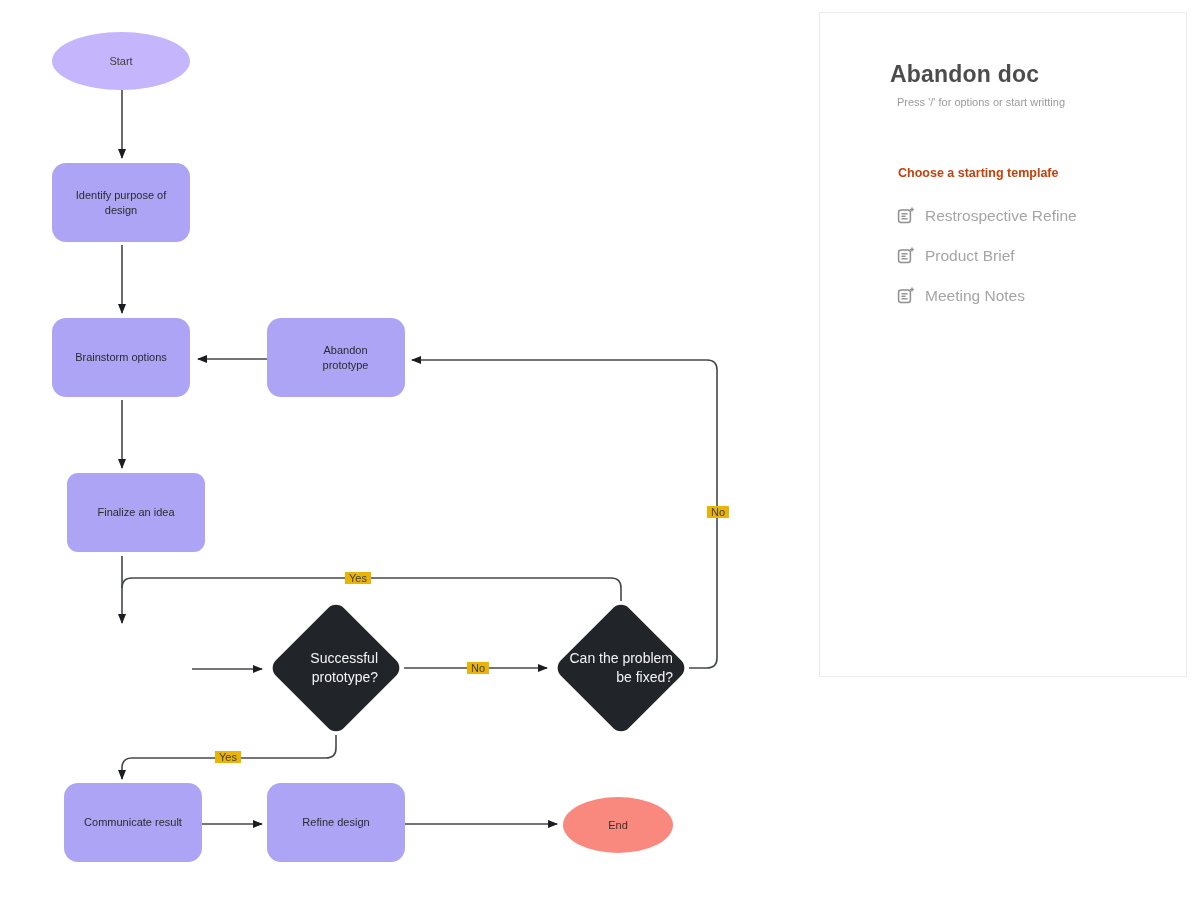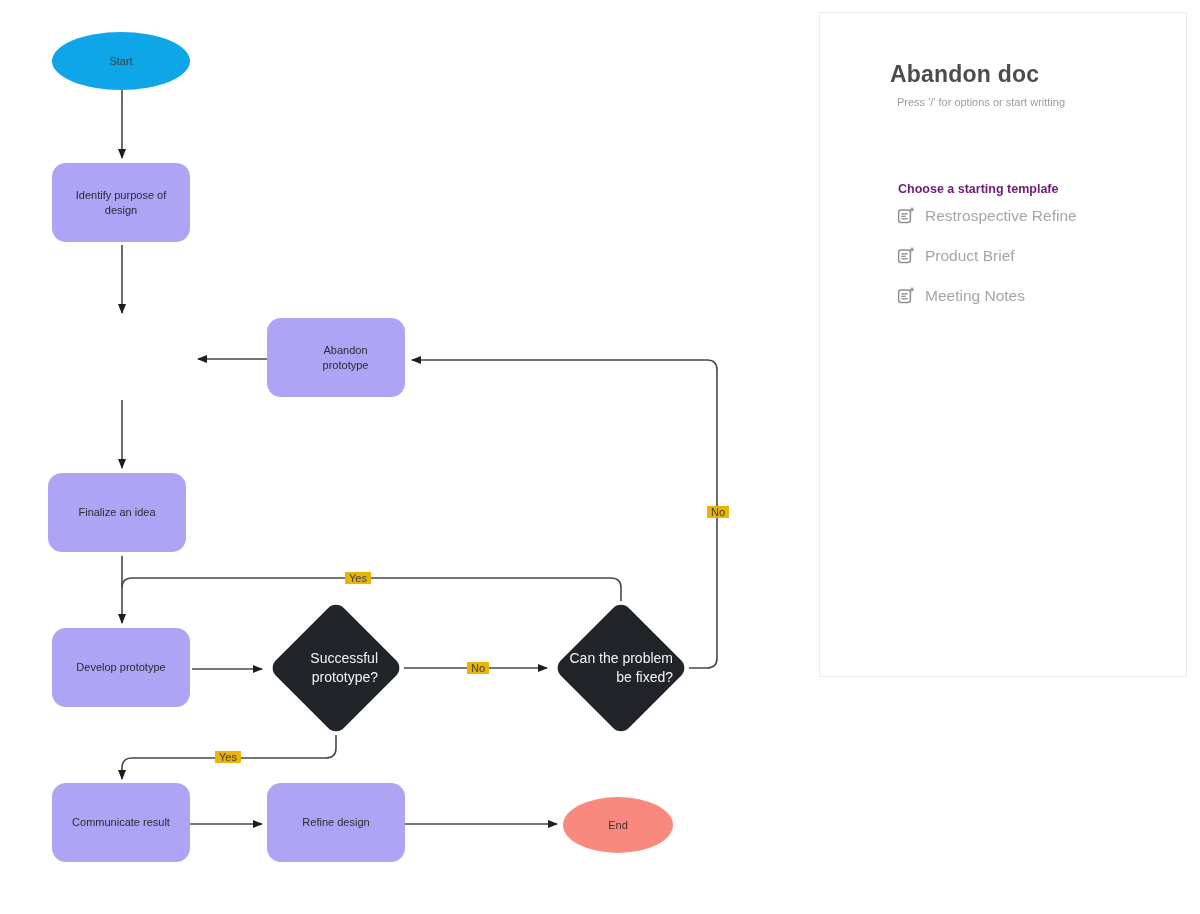--- a/index.html
+++ b/index.html
@@ -11,41 +11,41 @@
   
   .canvas { position: absolute; inset: 0; }
   svg.wires { position: absolute; left: 0; top: 0; overflow: visible; }
 
   .node { position: absolute; display: flex; align-items: center; justify-content: center;
           text-align: center; color: #2b2b2e; font-size: 11px; line-height: 1.35; }
 
   .proc { width: 138px; height: 79px; background: #ada4f6; border-radius: 14px; padding: 0 14px; }
 
   .term { border-radius: 50%; }
-  .term-start { left: 52px; top: 32px; width: 138px; height: 58px; background: #0ea5e9; color: #454138; text-align: center; }
+  .term-start { left: 52px; top: 32px; width: 138px; height: 58px; background: #c4b5fd; color: #454138; text-align: center; }
   .term-end   { left: 563px; top: 797px; width: 110px; height: 56px; background: #f9897f; color: #3c2f2d; }
 
   .diamond { position: absolute; width: 96px; height: 96px; }
   .diamond .rot { position: absolute; inset: 0; background: #212429; border-radius: 11px;
                   transform: rotate(45deg); }
   .diamond .dlabel { position: absolute; left: 50%; top: 50%; transform: translate(-50%,-50%);
                      width: 104px; color: #f4f4f5; font-size: 14px; line-height: 1.35;
                      text-align: right; }
 
   .edge-label { position: absolute; transform: translate(-50%,-50%); background: #eab308;
                 padding: 0 4px; font-size: 11px; color: #3e4146; }
 
   
   .doc-panel { position: absolute; left: 819px; top: 12px; width: 368px; height: 665px;
                background: #ffffff; border: 1px solid #ececec; }
   .doc-title { position: absolute; left: 70px; top: 48px; font-size: 23px; font-weight: bold;
                color: #4c4c4c; letter-spacing: 0.2px; }
   .doc-placeholder { position: absolute; left: 77px; top: 83px; font-size: 11px; color: #9b9b9b; }
   .tmpl-header { position: absolute; left: 78px; top: 153px; font-size: 12.5px; font-weight: bold;
-                 color: #701a75; margin-top: 16px; }
+                 color: #c2410c; }
   .tmpl-list { position: absolute; left: 77px; top: 183px; right: 20px; list-style: none; }
   .tmpl-item { height: 40px; display: flex; align-items: center; gap: 10px; cursor: pointer; }
   .tmpl-item .label { font-size: 15.5px; color: #a5a5a5; }
   .tmpl-icon { width: 18px; height: 18px; flex: 0 0 auto; }
 </style>
 </head>
 <body>
 
 <div class="stage">
 
@@ -74,44 +74,44 @@
     </svg>
 
     <div class="node term term-start">
       <span>Start</span>
     </div>
 
     <div class="node proc" style="left:52px; top:163px;">
       <span>Identify purpose of design</span>
     </div>
 
+    <div class="node proc" style="left:52px; top:318px;">
+      <span>Brainstorm options</span>
+    </div>
 
     <div class="node proc" style="left:267px; top:318px;padding-left:33px;">
       <span>Abandon prototype</span>
     </div>
 
-    <div class="node proc" style="left:48px; top:473px;">
+    <div class="node proc" style="left:67px; top:473px;border-radius:11px;">
       <span>Finalize an idea</span>
     </div>
 
-    <div class="node proc" style="left:52px; top:628px;">
-      <span>Develop prototype</span>
-    </div>
 
     <div class="diamond" style="left:288px; top:620px;">
       <div class="rot"></div>
       <div class="dlabel" style="width:84px;">Successful prototype?</div>
     </div>
 
     <div class="diamond" style="left:573px; top:620px;">
       <div class="rot"></div>
       <div class="dlabel">Can the problem be fixed?</div>
     </div>
 
-    <div class="node proc" style="left:52px; top:783px;">
+    <div class="node proc" style="left:64px; top:783px;">
       <span>Communicate result</span>
     </div>
 
     <div class="node proc" style="left:267px; top:783px;">
       <span>Refine design</span>
     </div>
 
     <div class="node term term-end">
       <span>End</span>
     </div>

